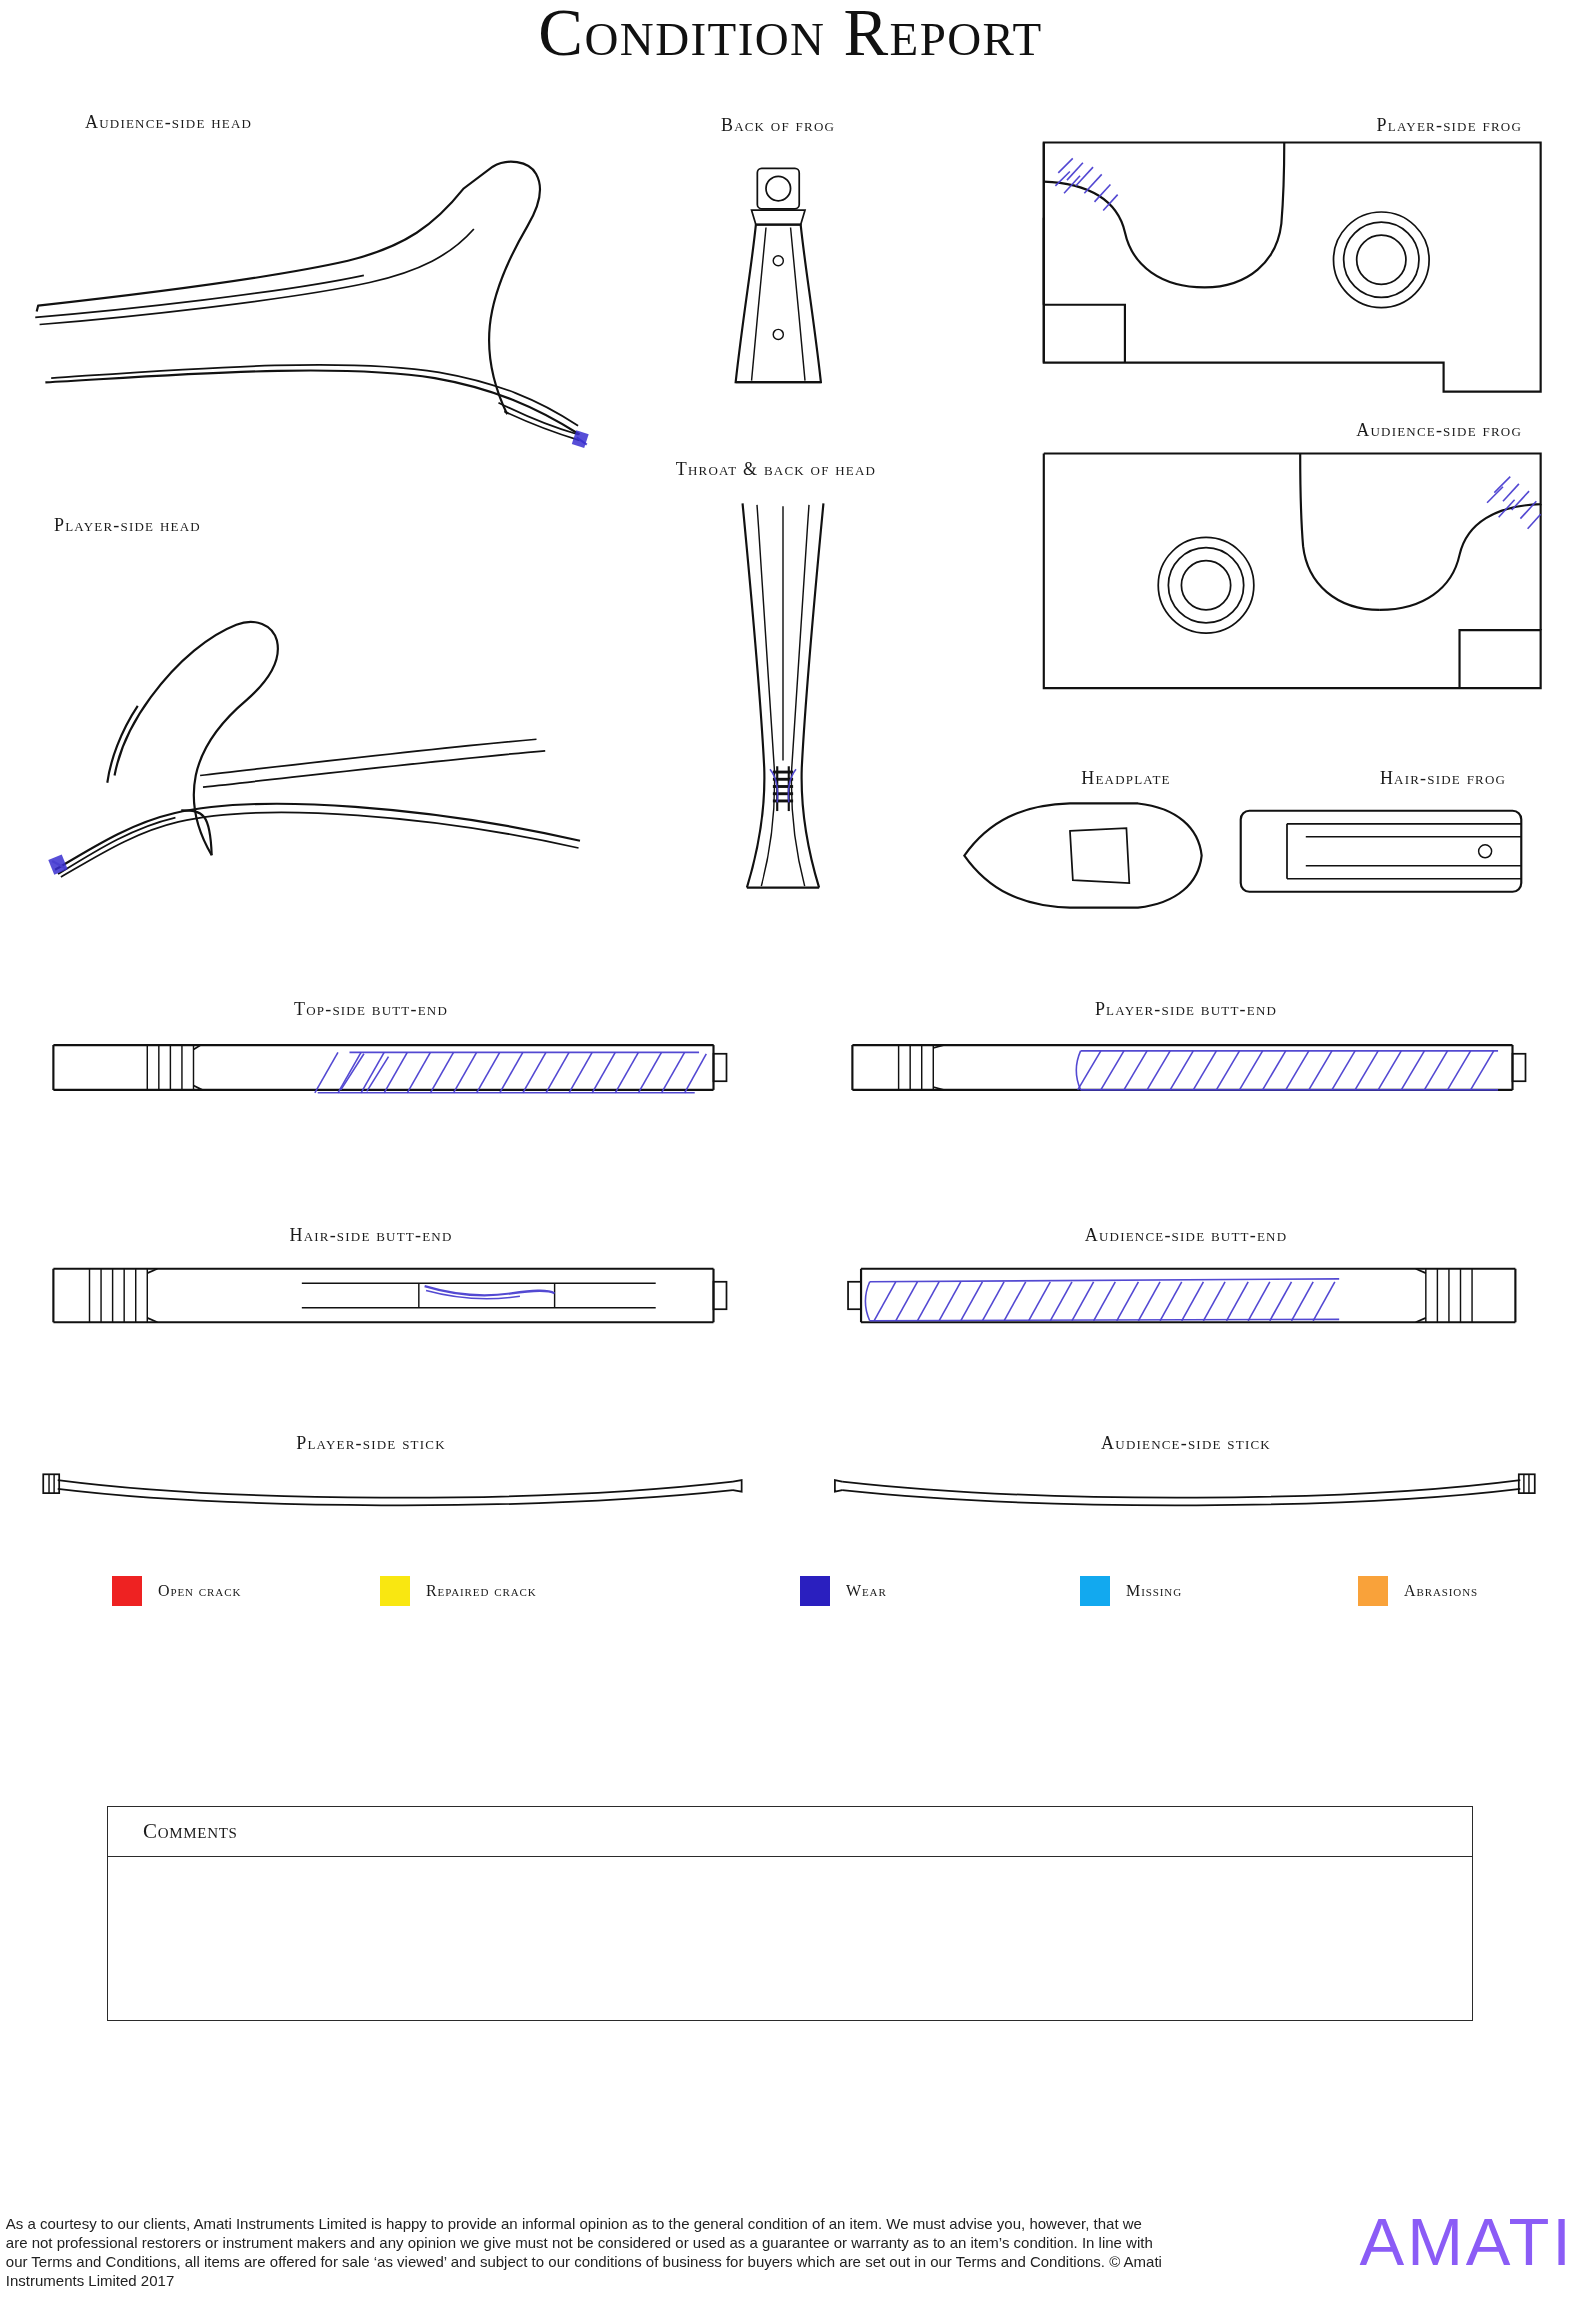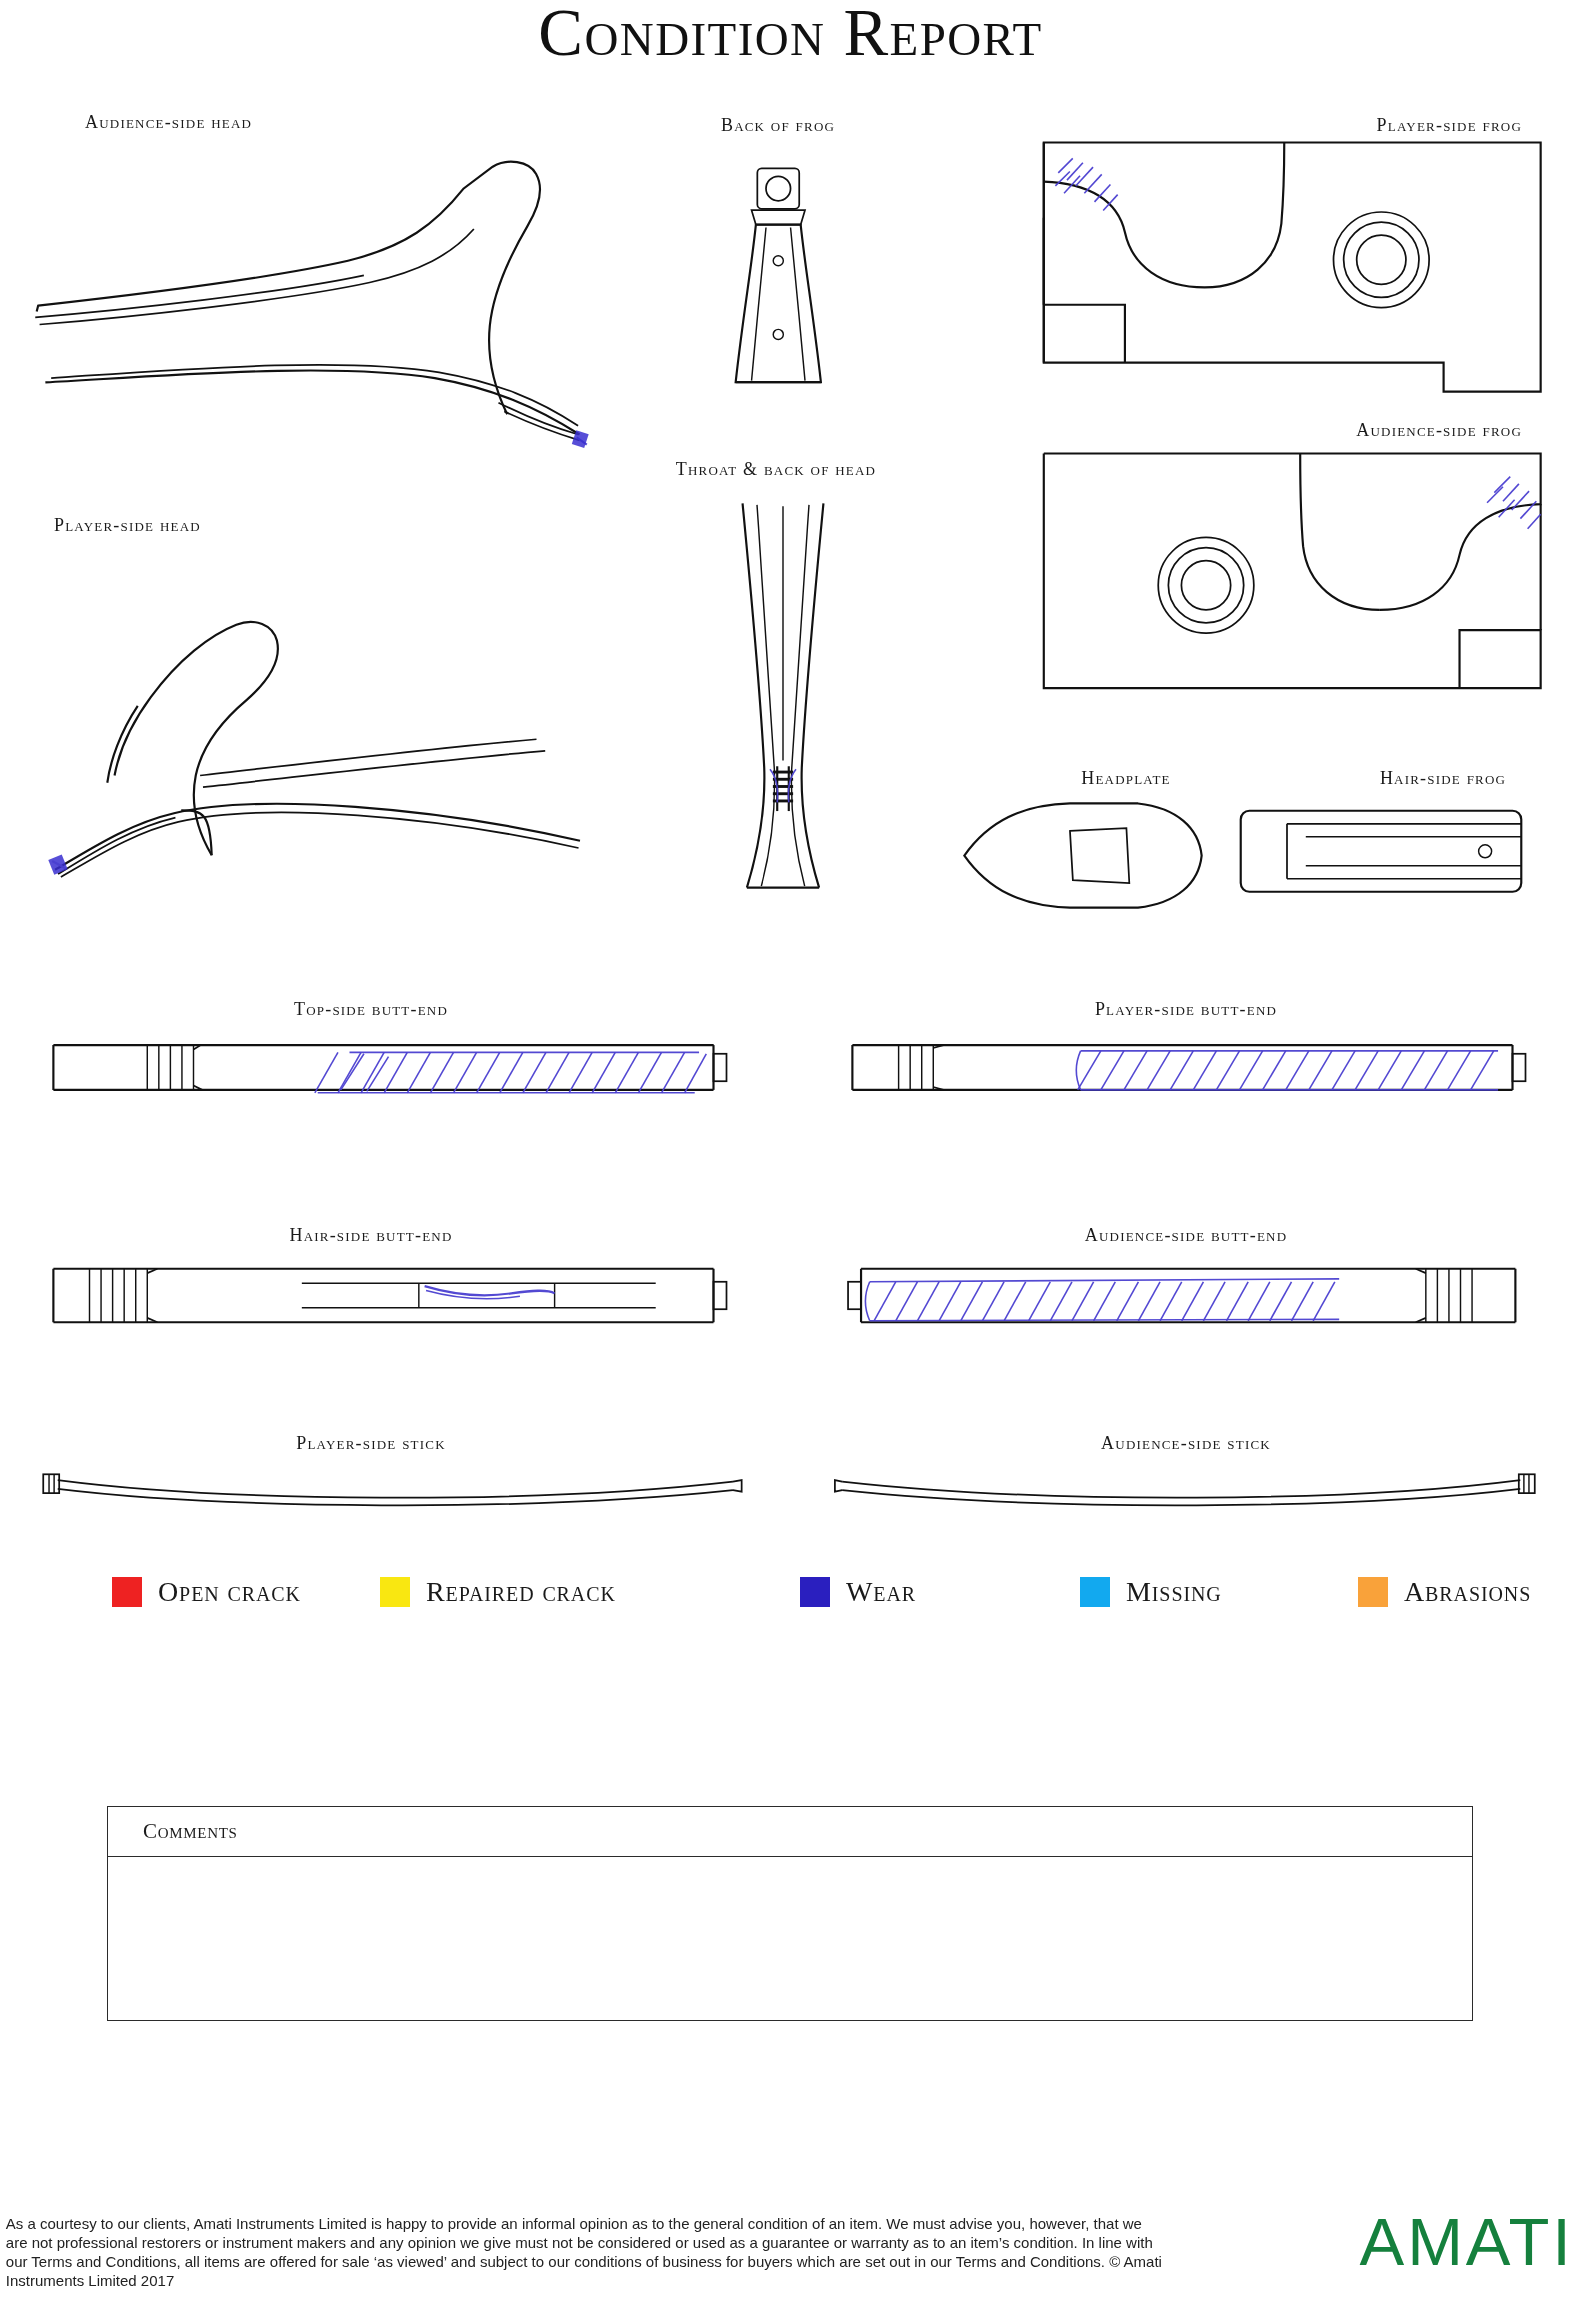--- a/index.html
+++ b/index.html
@@ -49,21 +49,21 @@
   .wear-th{fill:none;stroke:#4a3fd0;stroke-width:3;opacity:.95;}
 
   
   .legend{position:absolute;left:0;top:1576px;width:1581px;}
   .legend-row{display:flex;align-items:center;padding-left:112px;margin-bottom:13px;}
   .legend-item{display:flex;align-items:center;}
   .swatch{width:30px;height:30px;display:inline-block;}
   .legend-label{
     font-family:"Liberation Serif", serif;
     font-variant:small-caps;
-    font-size:28px;
+    font-size:16px;
     letter-spacing:0.9px;
     margin-left:16px;
     color:#1a1a1a;
     white-space:nowrap;
   }
 
   
   .comments{
     position:absolute;
     left:107px;top:1806px;
@@ -100,21 +100,21 @@
     font-size:15px;
     line-height:19px;
     color:#222;
   }
   .brand{
     position:absolute;
     right:7.2px;top:2203px;
     font-family:"Liberation Sans", sans-serif;
     font-size:67px;
     letter-spacing:2.9px;
-    color:#15803d;
+    color:#8b5cf6;
     font-weight:400;
   }
 </style>
 </head>
 <body>
 
 <div class="page">
 
   <div class="title">Condition Report</div>
 

